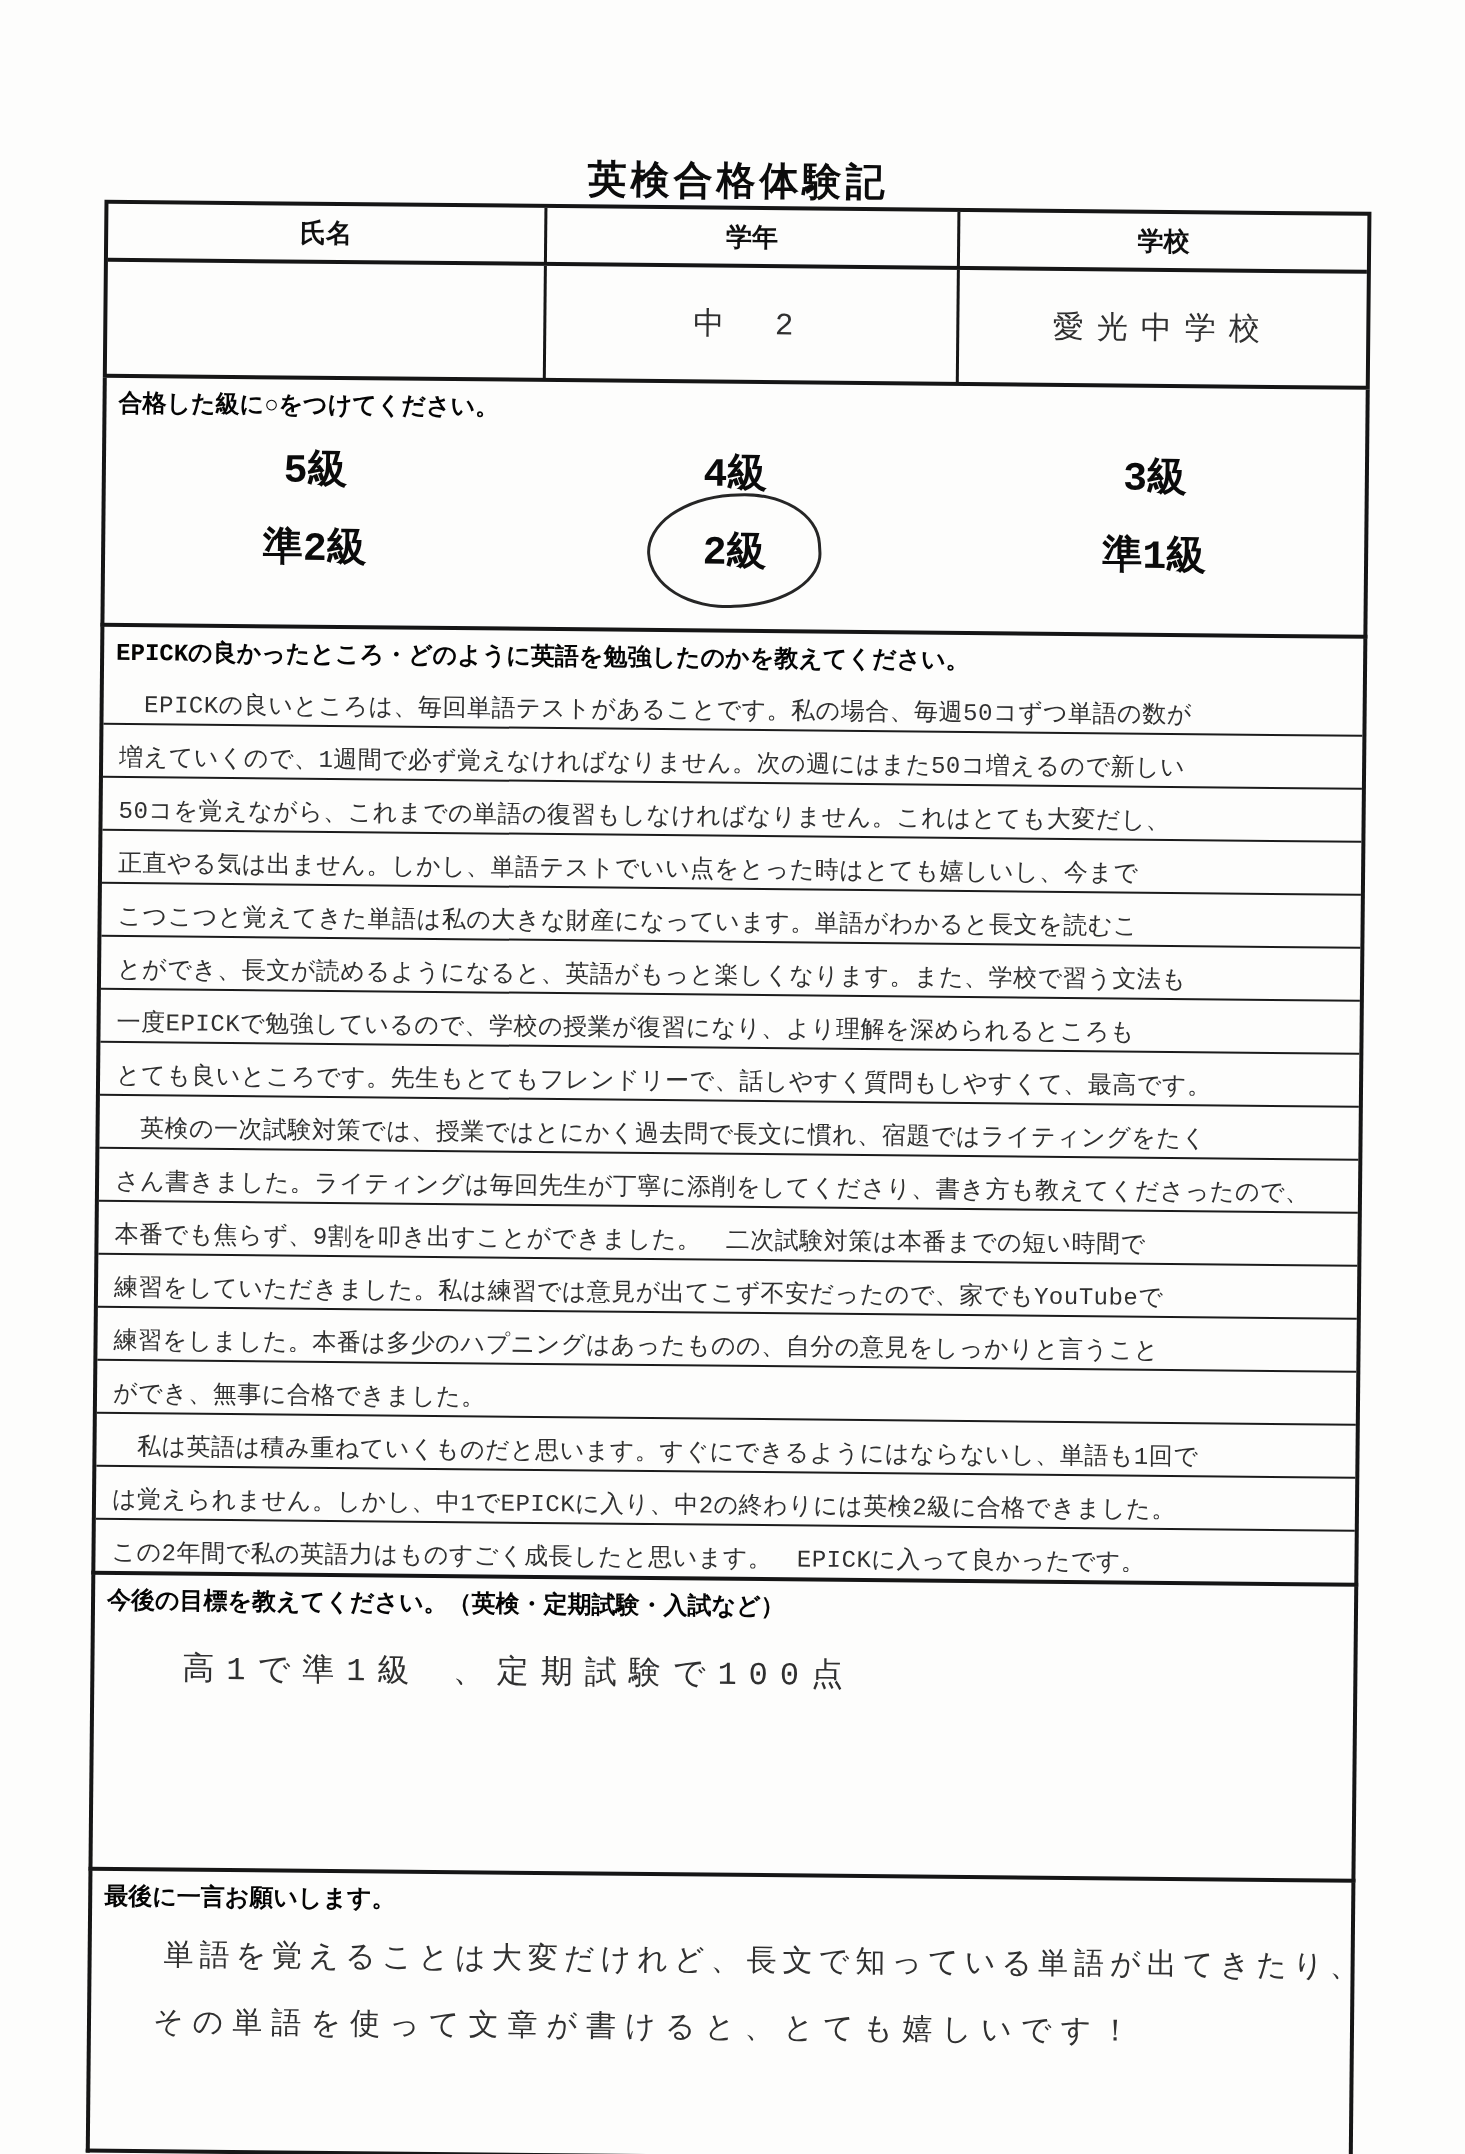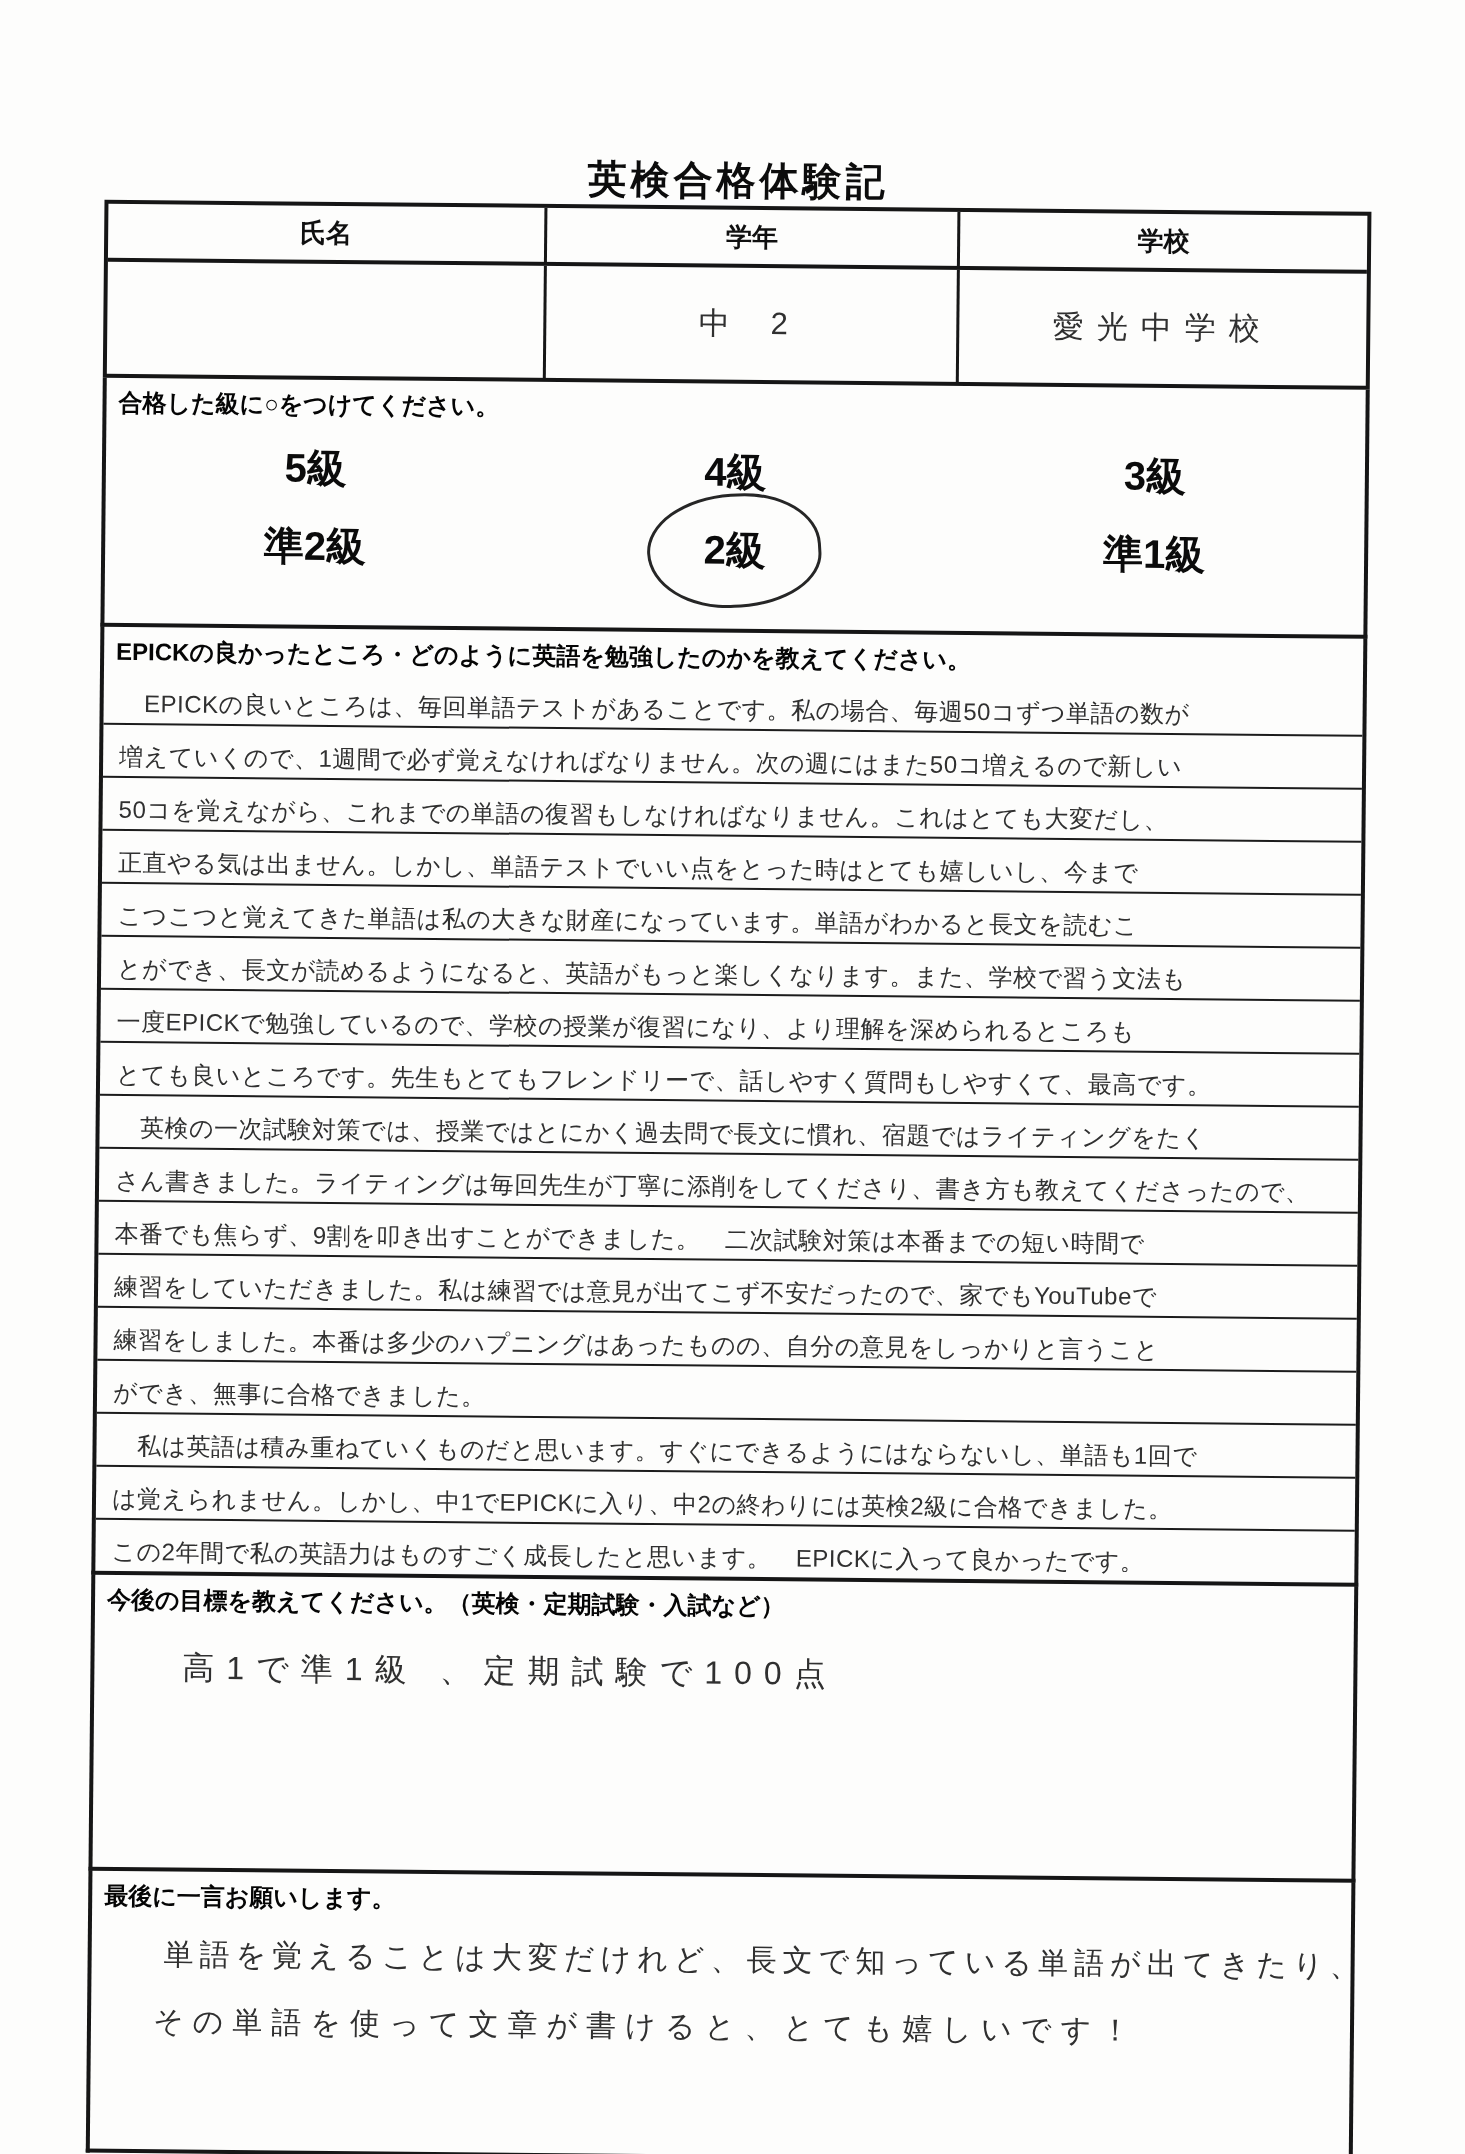--- a/index.html
+++ b/index.html
@@ -1,17 +1,17 @@
 <!DOCTYPE html>
 <html><head>
 <meta charset="utf-8">
 <style>
   html,body{margin:0;padding:0;background:#ffffff;}
   .page{position:relative;width:1465px;height:2154px;background:#fdfdfc;overflow:hidden;
-        font-family:Liberation Sans, sans-serif;color:#101010;}
+        font-family:Liberation Mono, monospace;color:#101010;}
   .sheet{position:absolute;left:105px;top:148px;width:1267px;
          transform:rotate(0.55deg);transform-origin:30px 0;}
   .title{height:46px;text-align:center;font-size:39px;font-weight:bold;letter-spacing:4px;
          color:#0c0c0c;margin-bottom:6px;}
   
   .info-table{border:4px solid #161616;}
   .tr{display:grid;grid-template-columns:436px 413px 1fr;}
   .tr + .tr{border-top:4px solid #161616;}
   .td{display:flex;align-items:center;justify-content:center;}
   .td + .td{border-left:3px solid #161616;}

